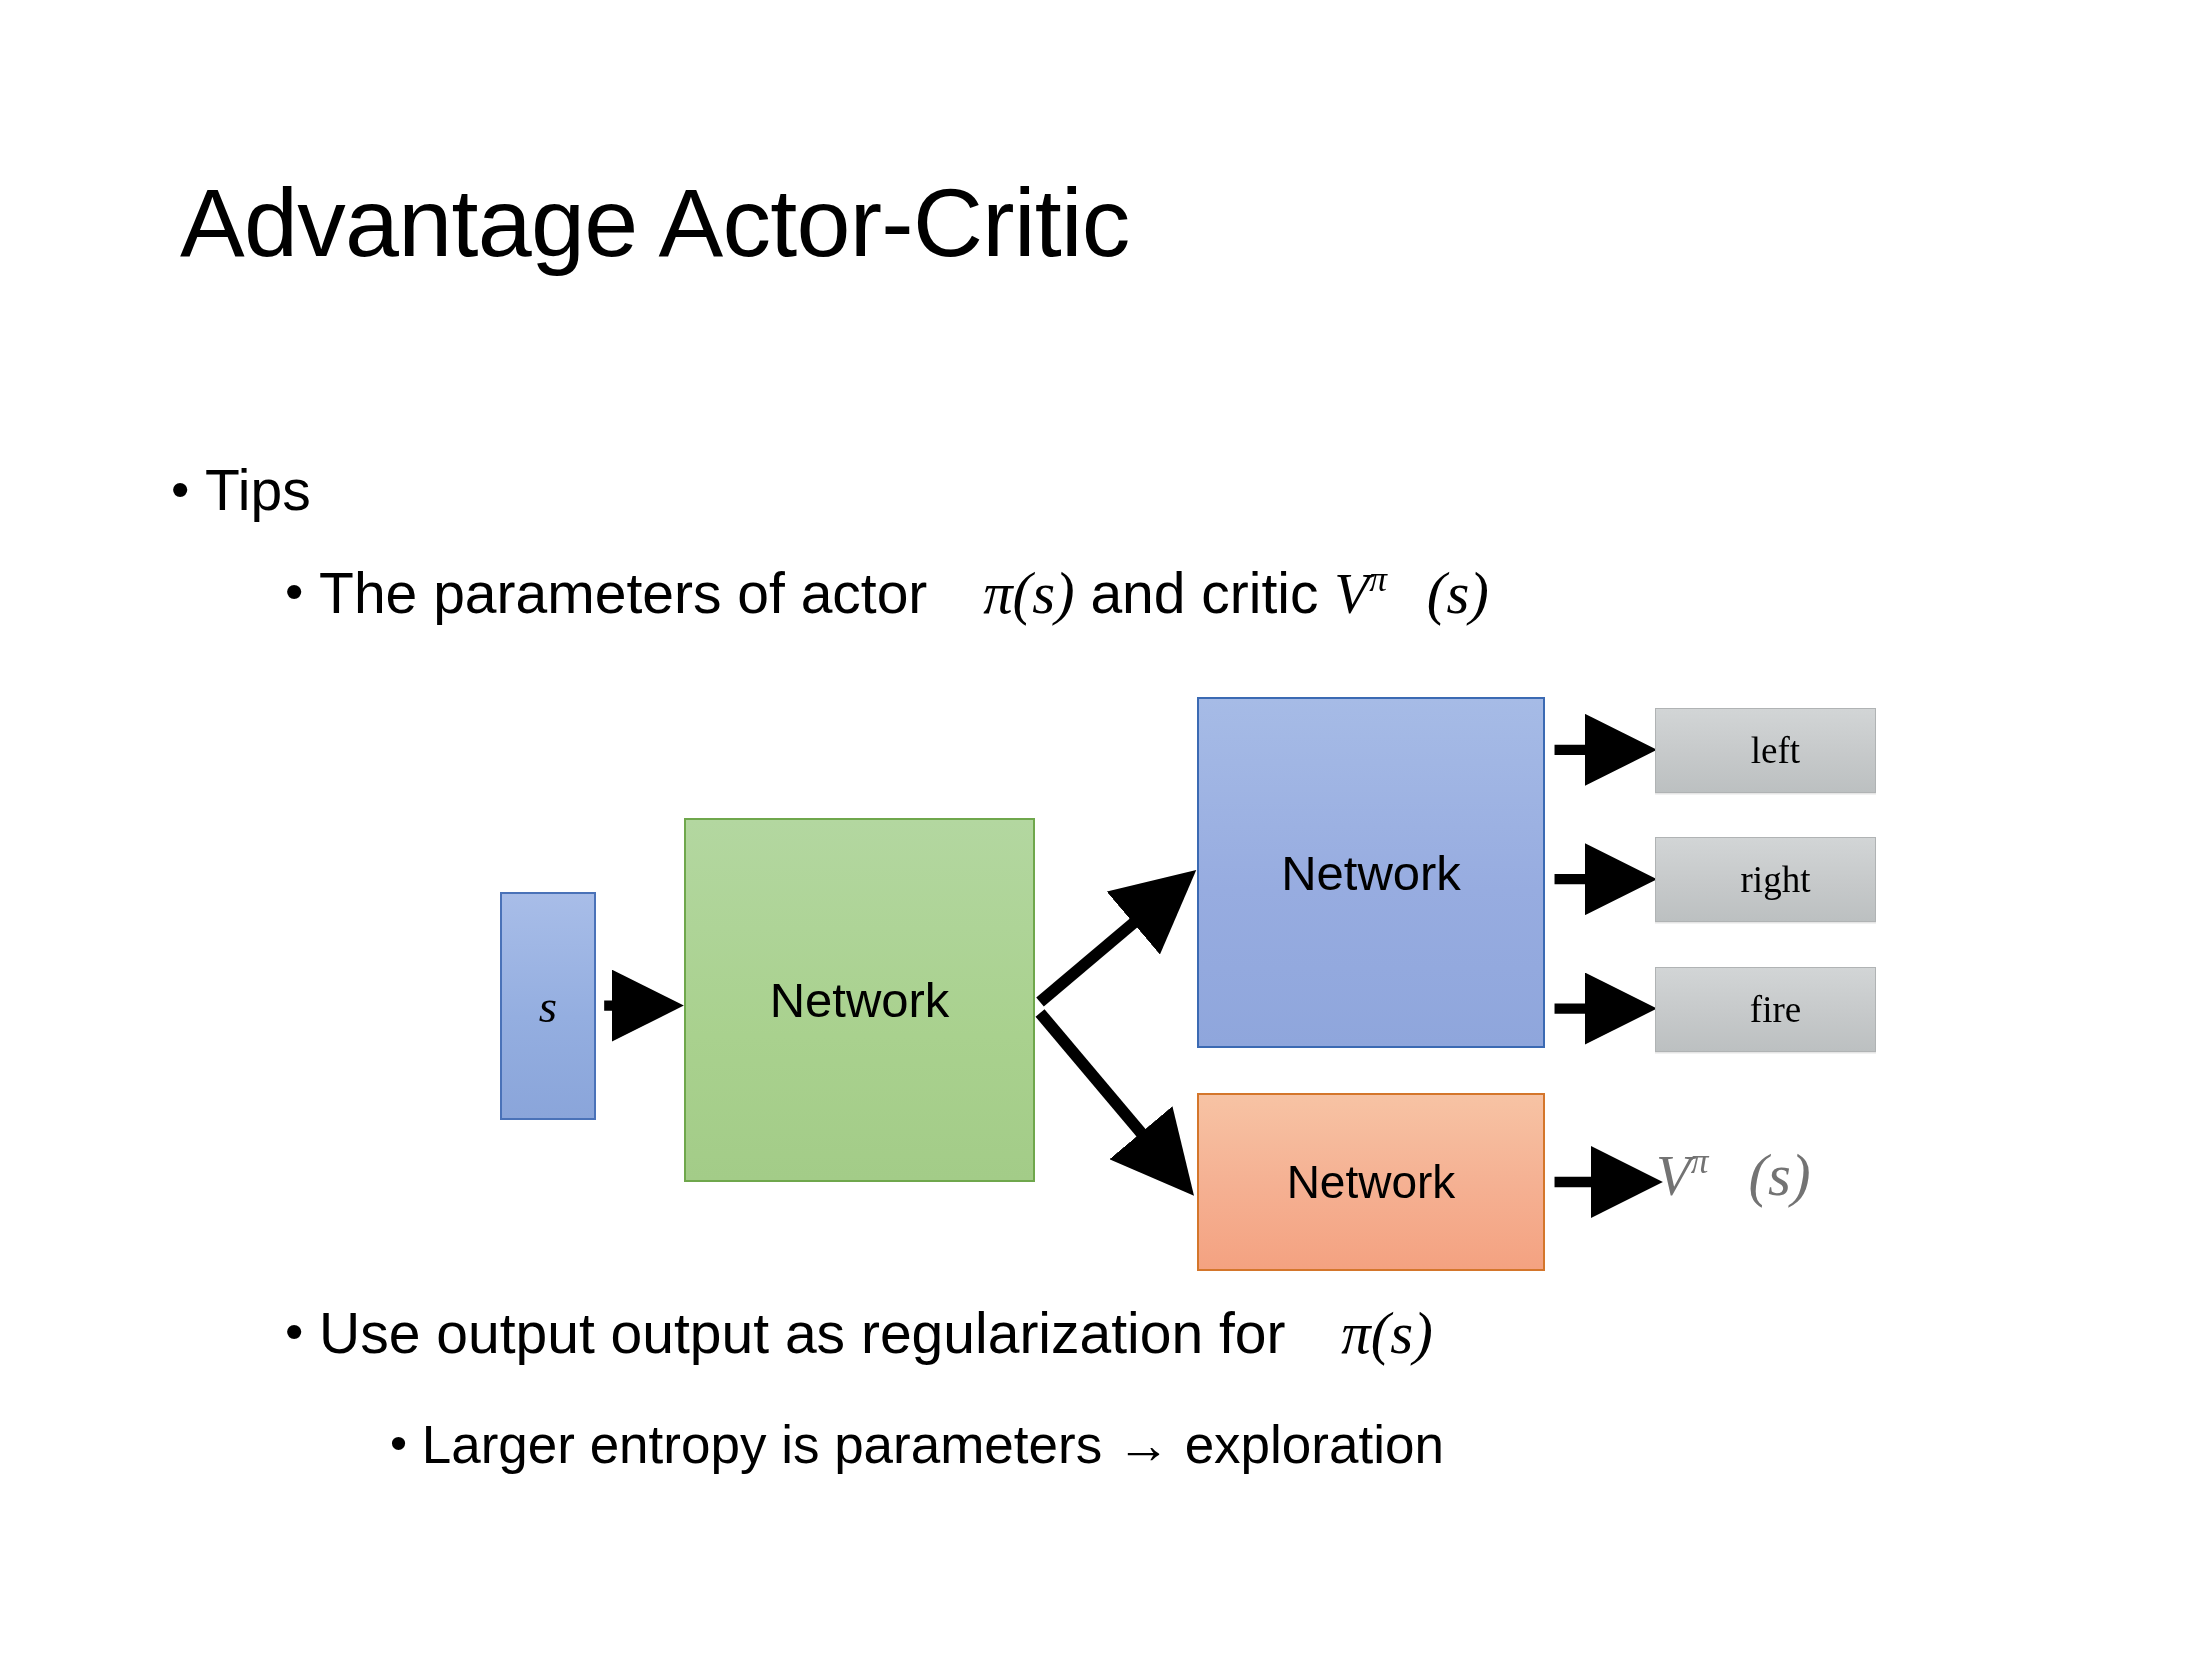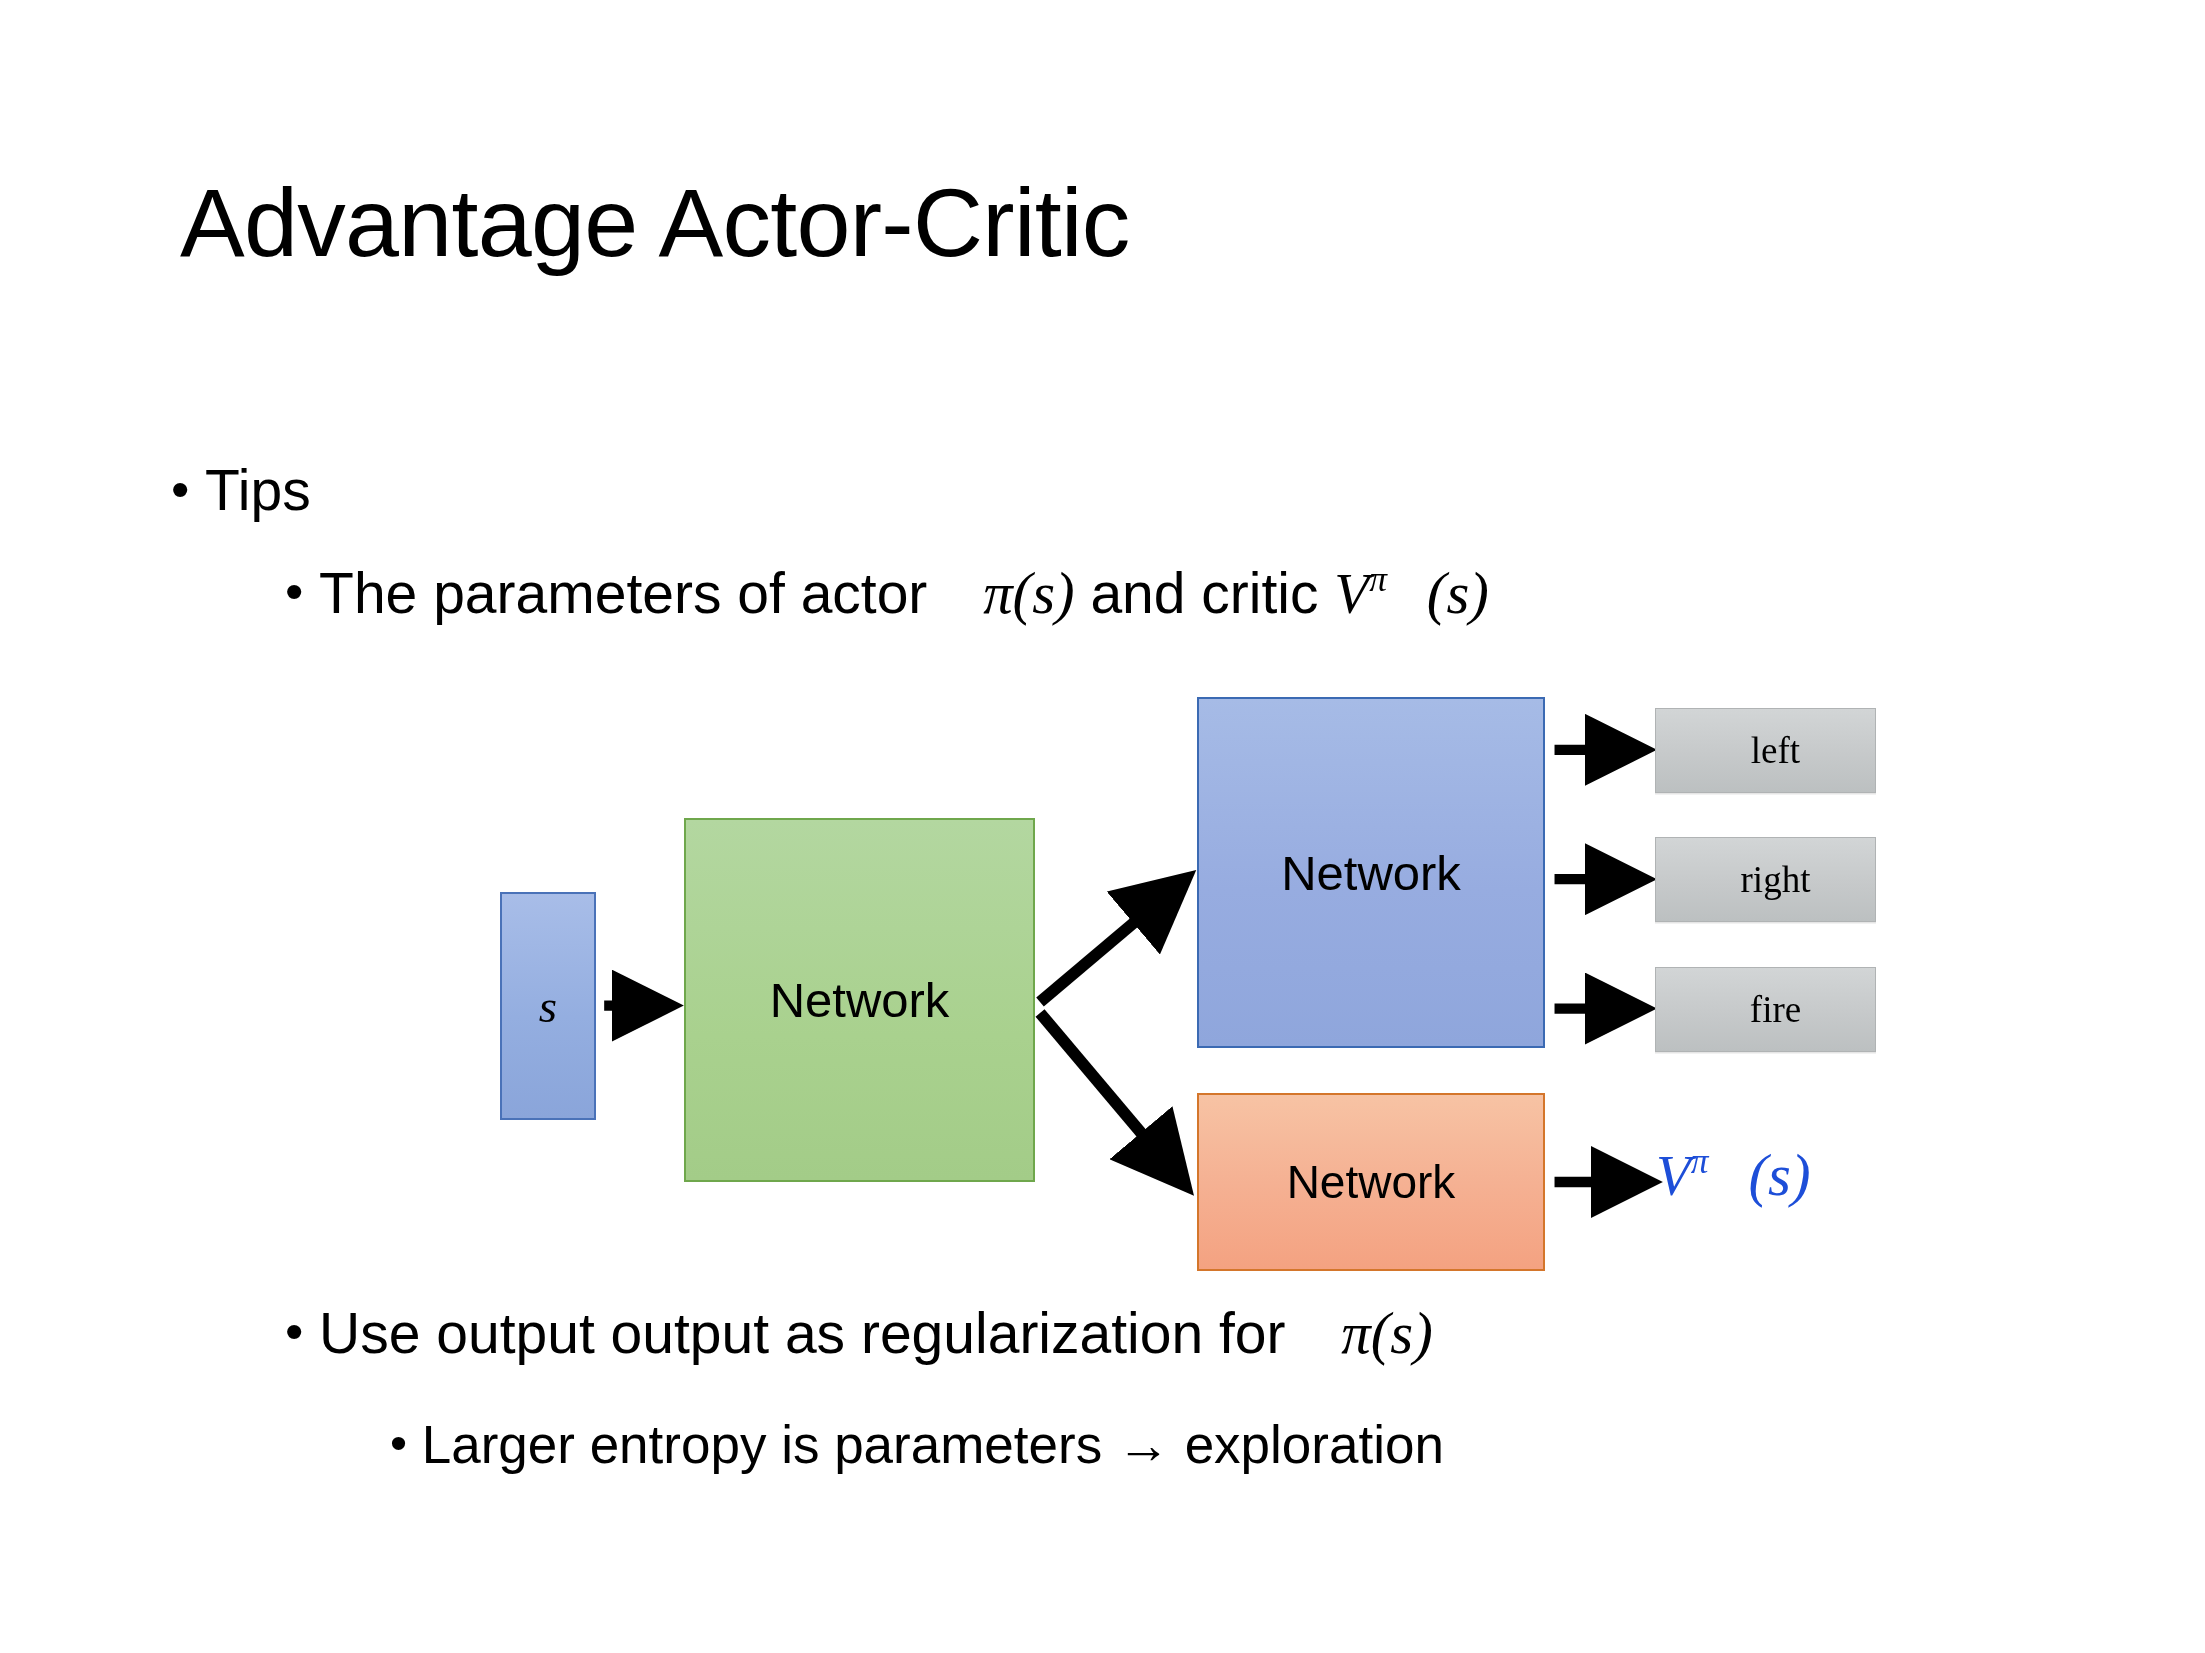--- a/index.html
+++ b/index.html
@@ -177,21 +177,21 @@
   .box-gray.g1 { top: 708px; }
   .box-gray.g2 { top: 837px; }
   .box-gray.g3 { top: 967px; }
 
   .vpi-out {
     position: absolute;
     left: 1656px;
     top: 1142px;
     font-family: "Liberation Serif", serif;
     font-size: 57px;
-    color: #1d4ed8;
+    color: #737373;
     white-space: nowrap;
   }
 
   svg.arrows {
     position: absolute;
     left: 0;
     top: 0;
     width: 2205px;
     height: 1654px;
     overflow: visible;

